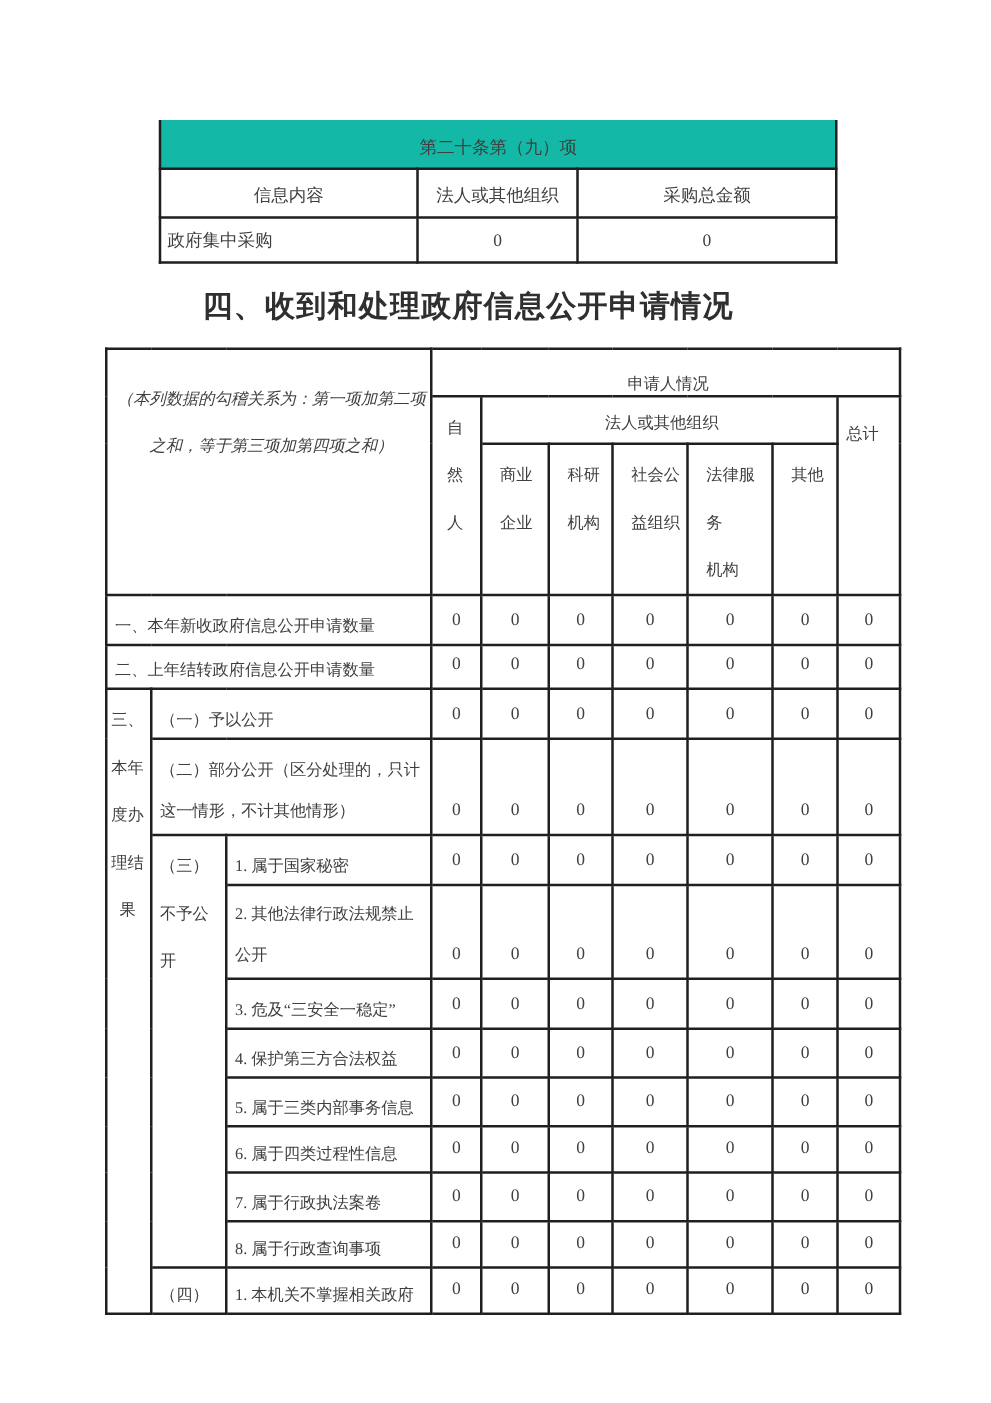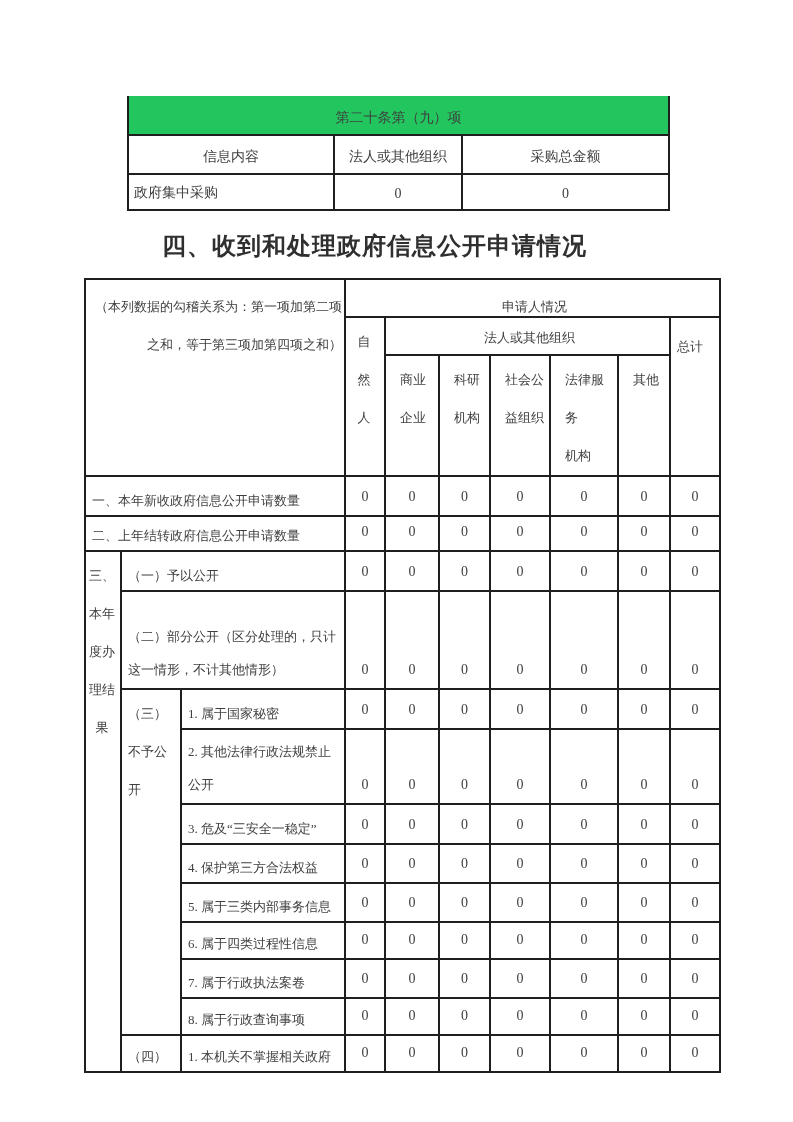--- a/index.html
+++ b/index.html
@@ -11,39 +11,39 @@
     font-family:"Liberation Serif","DejaVu Serif",serif;
     color:#3f3f3f;
   }
   table{border-collapse:collapse;table-layout:fixed;}
   td{border:2px solid #1f1f1f;overflow:hidden;}
 
   
   .ptable{position:absolute;left:127px;top:96px;width:541px;font-size:14px;}
   .ptable td{vertical-align:bottom;padding:0 2px 7px 2px;text-align:center;}
   .ptable tr:first-child td{border-top:none;}
-  .ptable .blue{background:#22c55e;}
+  .ptable .blue{background:#14b8a6;}
   .ptable .lbl{text-align:left;padding-left:5px;}
 
   
   .heading{
     position:absolute;left:162px;top:232px;margin:0;
     font-family:"Liberation Sans","DejaVu Sans",sans-serif;
     font-weight:700;font-size:24px;line-height:28px;
     color:#2f2f2f;letter-spacing:1px;white-space:nowrap;
   }
 
   
   .atable{position:absolute;left:84px;top:278px;width:635px;font-size:13px;}
   .atable td{vertical-align:bottom;padding:0 2px 5px 6px;line-height:1.3;}
   .atable .v{text-align:center;padding:0 0 9px 0;font-size:14px;}
   .atable .ctr{text-align:center;padding-left:0;}
   .atable .pre{white-space:pre-line;}
   .atable .topal{vertical-align:top;line-height:38px;padding-top:5px;padding-bottom:0;}
-  .atable .note{text-align:right;padding-top:8px;}
+  .atable .note{text-align:center;padding-top:20px;font-style:italic;}
   .atable .applicant{text-align:center;padding-bottom:0;}
   .atable .legal{text-align:center;padding-bottom:7px;}
   .atable .total{text-align:left;padding-top:10px;}
   .atable .sub{text-align:left;padding-left:14px;margin-left:23px;}
   .atable .grpA{text-align:center;padding-left:0;}
   .atable .grpB{padding-left:6px;}
   .atable .two{white-space:pre-line;line-height:33px;padding-bottom:2px;}
 </style>
 </head>
 <body>
@@ -141,21 +141,21 @@
 果</td>
       <td colspan="2">（一）予以公开</td>
       <td class="v">0</td>
       <td class="v">0</td>
       <td class="v">0</td>
       <td class="v">0</td>
       <td class="v">0</td>
       <td class="v">0</td>
       <td class="v">0</td>
     </tr>
-    <tr style="height:98px">
+    <tr style="height:77px">
       <td colspan="2" class="two">（二）部分公开（区分处理的，只计
 这一情形，不计其他情形）</td>
       <td class="v">0</td>
       <td class="v">0</td>
       <td class="v">0</td>
       <td class="v">0</td>
       <td class="v">0</td>
       <td class="v">0</td>
       <td class="v">0</td>
     </tr>

